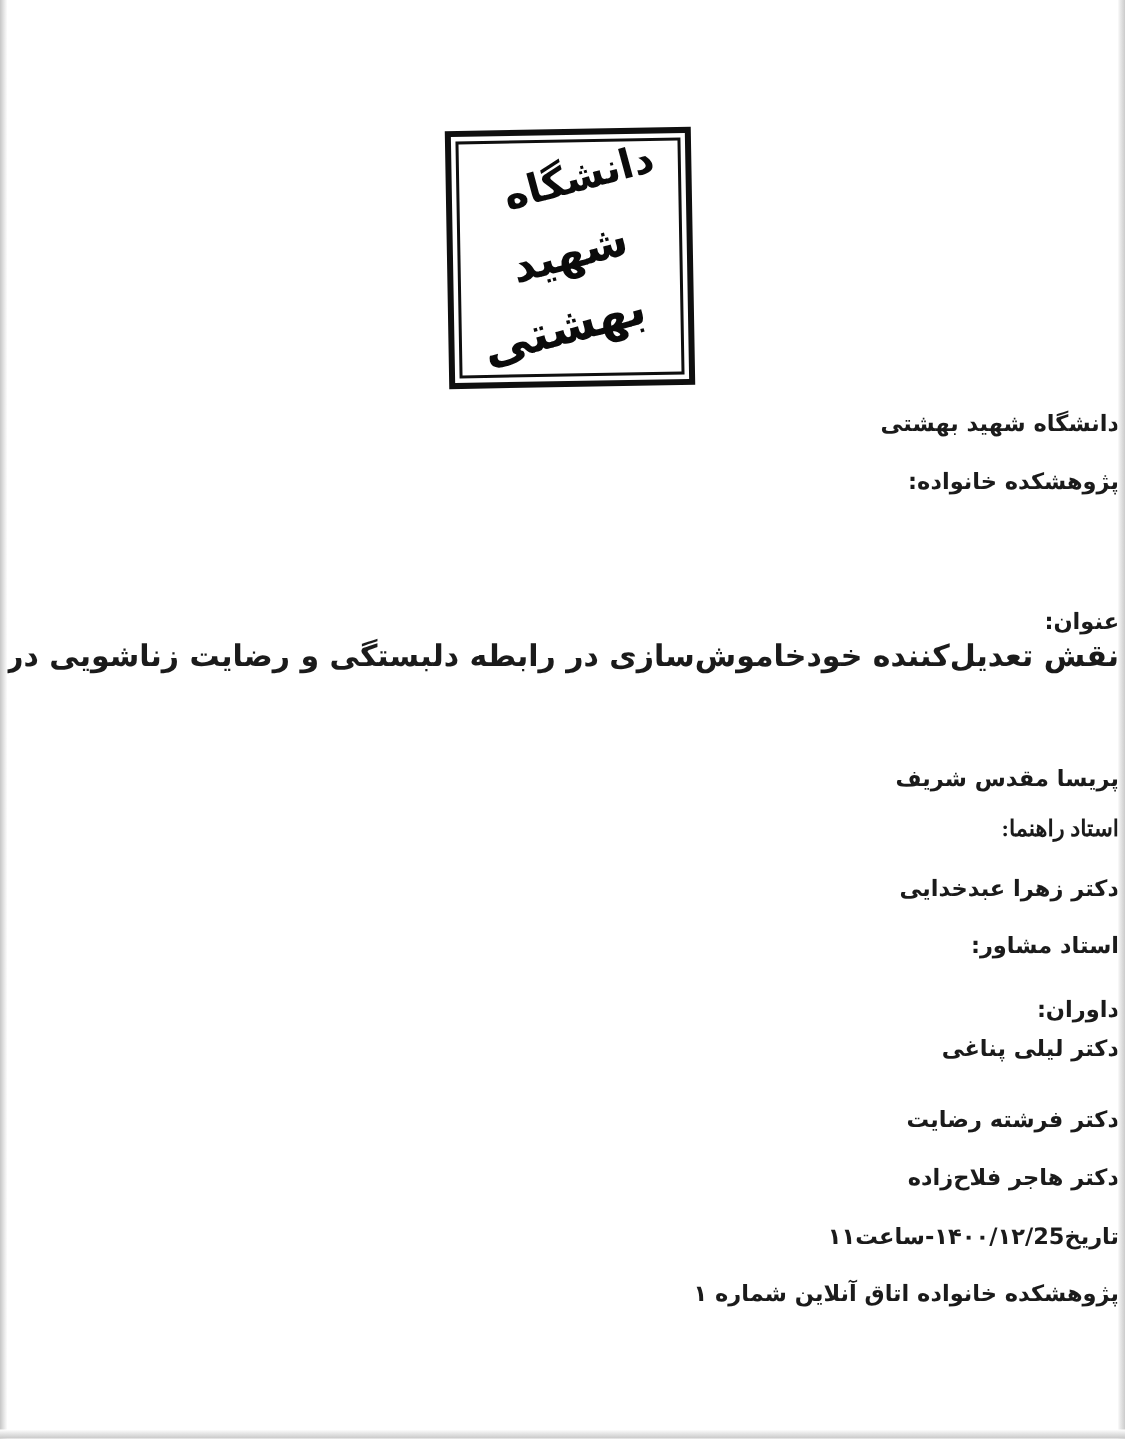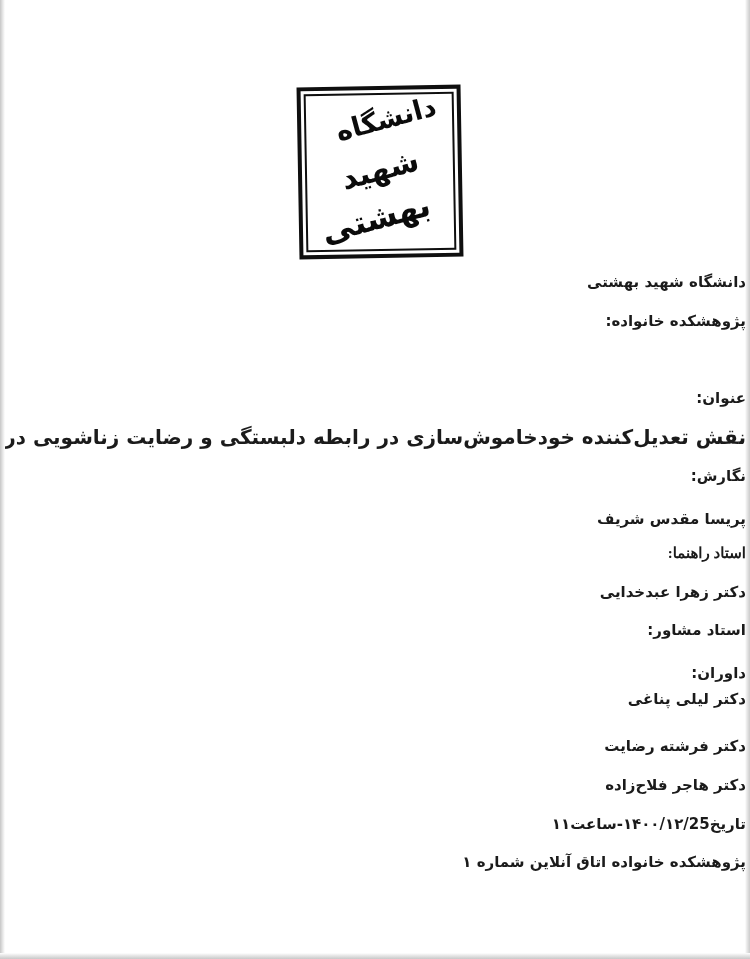--- a/index.html
+++ b/index.html
@@ -65,21 +65,21 @@
     font-weight: 700;
     font-size: 15px;
     line-height: 22px;
     color: #1b1b1b;
     white-space: nowrap;
     letter-spacing: 0.2px;
   }
   .l1  { top: 271px; }
   .l2  { top: 310px; }
   .l3  { top: 348px; font-size: 15.5px; }
-  .l4  { top: 387px; padding-left: 40px; }
+  .l4  { top: 403px; padding-left: 40px; }
   .l5  { top: 426px; font-size: 20px; }
   .l6  { top: 465px; }
   .l7  { top: 508px; padding-left: 16px; }
   .l8  { top: 542px; font-family: Liberation Serif, serif; }
   .l9  { top: 581px; }
   .l10 { top: 619px; }
   .l11 { top: 688px; }
   .l12 { top: 662px; }
   .l13 { top: 735px; }
   .l14 { top: 774px; }
@@ -96,21 +96,20 @@
       <div class="logo-word logo-w1">دانشگاه</div>
       <div class="logo-word logo-w2">شهید</div>
       <div class="logo-word logo-w3">بهشتی</div>
     </div>
   </div>
 
   <div class="line l1">دانشگاه شهید بهشتی</div>
   <div class="line l2">پژوهشکده خانواده:</div>
   <div class="line l4">عنوان:</div>
   <div class="line l5">نقش تعدیل‌کننده خودخاموش‌سازی در رابطه دلبستگی و رضایت زناشویی در افراد متاهل</div>
-  <div class="line l6">نگارش:</div>
   <div class="line l7">پریسا مقدس شریف</div>
   <div class="line l8">استاد راهنما:</div>
   <div class="line l9">دکتر زهرا عبدخدایی</div>
   <div class="line l10">استاد مشاور:</div>
   <div class="line l11">دکتر لیلی پناغی</div>
   <div class="line l12">داوران:</div>
   <div class="line l13">دکتر فرشته رضایت</div>
   <div class="line l14">دکتر هاجر فلاح‌زاده</div>
   <div class="line l15">تاریخ۱۴۰۰/۱۲/25-ساعت۱۱</div>
   <div class="line l16">پژوهشکده خانواده اتاق آنلاین شماره ۱</div>

